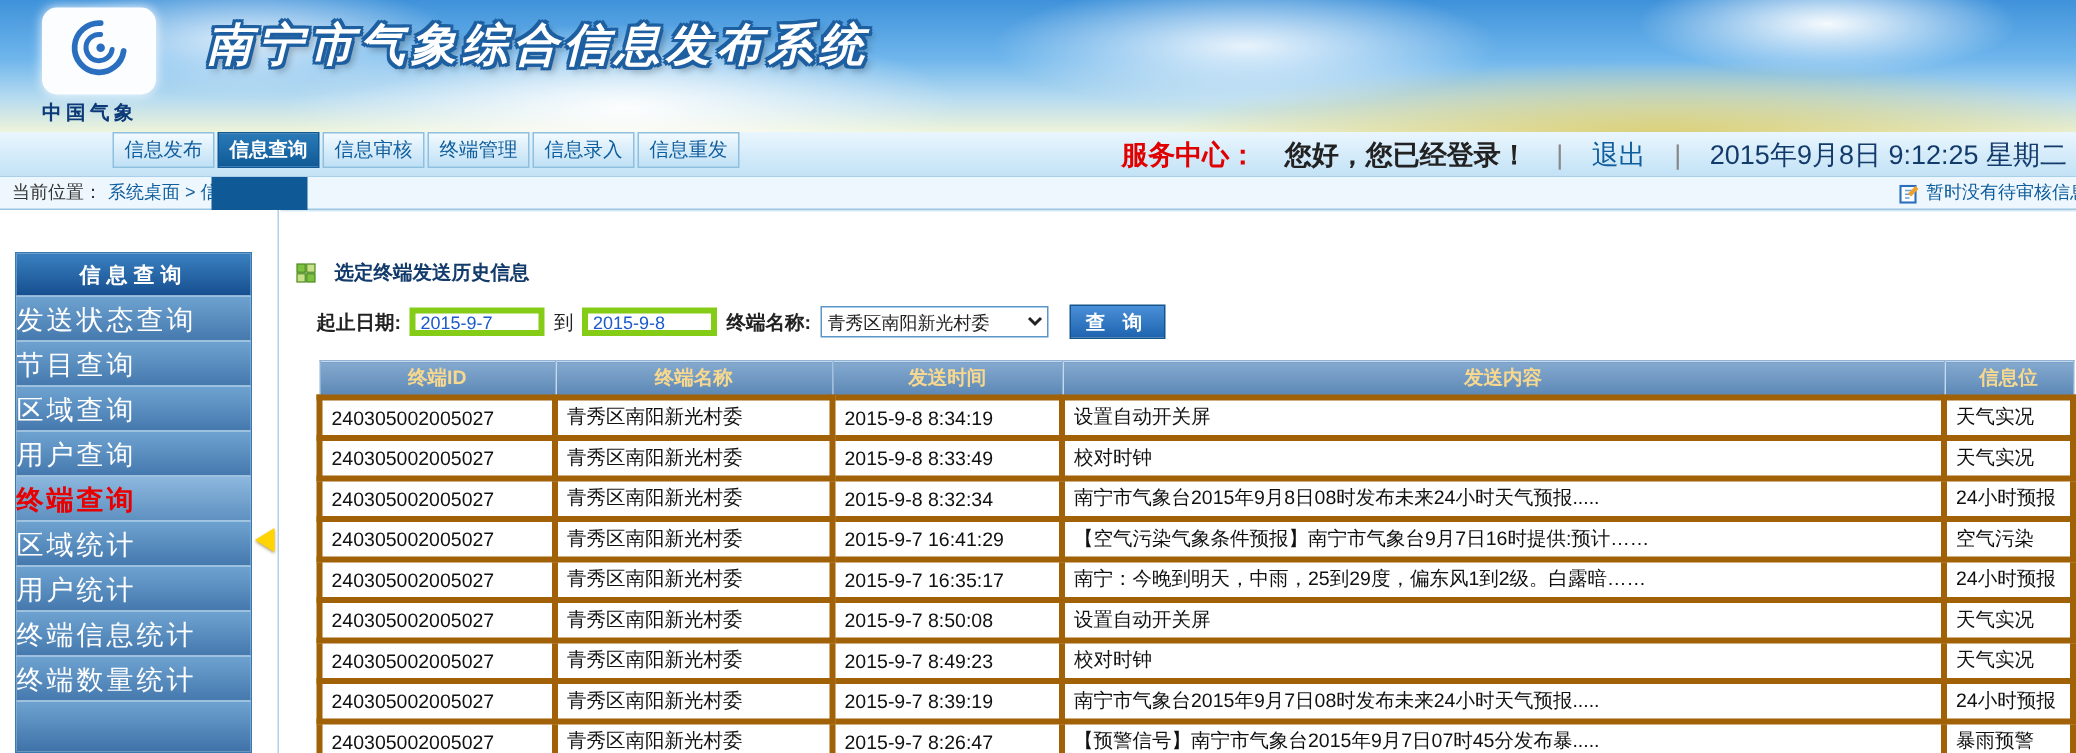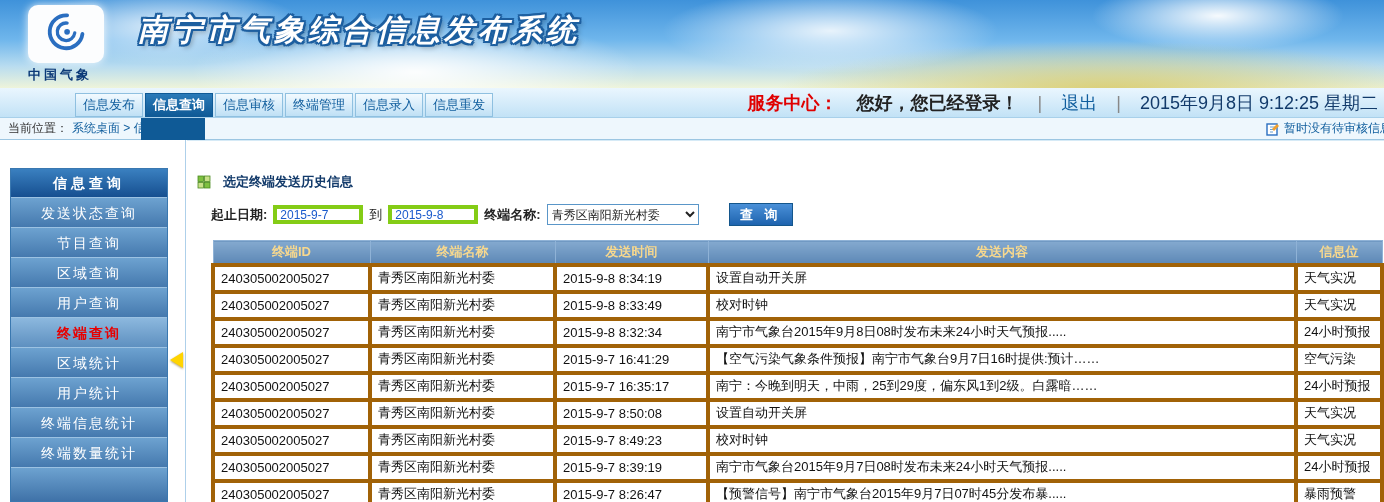--- a/index.html
+++ b/index.html
@@ -18,21 +18,21 @@
   .logo-box{position:absolute;left:28px;top:5px;width:76px;height:58px;background:#fcfdfe;
     border-radius:10px;box-shadow:0 0 8px rgba(255,255,255,.9);display:flex;align-items:center;justify-content:center}
   .logo-text{position:absolute;left:28px;top:66px;width:76px;text-align:left;color:#0c3a78;
     font-weight:bold;font-size:13px;letter-spacing:3px}
   .app-title{position:absolute;left:138px;top:10px;font-size:30px;font-weight:bold;font-style:italic;
     color:#fff;letter-spacing:4px;
     text-shadow:2px 0 #1d5fa0,-2px 0 #1d5fa0,0 2px #1d5fa0,0 -2px #1d5fa0,
       2px 2px #1d5fa0,-2px 2px #1d5fa0,2px -2px #1d5fa0,-2px -2px #1d5fa0,3px 3px 5px rgba(0,0,0,.35)}
 
   
-  .nav-bar{height:30px;background:linear-gradient(#eaf6fe,#c2e2f6);display:flex;align-items:flex-end;
+  .nav-bar{height:30px;background:linear-gradient(#eaf6fe,#c2e2f6);display:flex;align-items:flex-start;
     position:relative;border-bottom:1px solid #a8d0ea}
   .nav-tabs{display:flex;gap:2px;margin-left:75px}
   .nav-tab{height:24px;line-height:22px;padding:0 7px;font-size:13px;color:#0f5d9d;cursor:pointer;
     background:linear-gradient(#f2faff,#bfe0f5);border:1px solid #8fc0e0}
   .nav-tab.active{background:linear-gradient(#2a7ab8,#0f5a96);color:#fff;border-color:#0f5a96;font-weight:bold}
   .nav-right{position:absolute;right:6px;top:0;height:30px;font-size:18px;display:flex;align-items:center;
     gap:19px;white-space:nowrap}
   .svc{color:#e00000;font-weight:bold}
   .greet{color:#222;font-weight:bold}
   .sep{color:#888}
@@ -49,40 +49,40 @@
 
   
   .content{position:relative;height:362px;background:#fff}
   .v-divider{position:absolute;left:185px;top:0;bottom:0;width:1px;background:#aed0ea}
 
   
   .sidebar{position:absolute;left:10px;top:28px;bottom:0;width:158px;display:flex;flex-direction:column;
     border:1px solid #3a78b0}
   .side-title{height:28px;line-height:28px;text-align:center;color:#fff;font-weight:bold;font-size:14px;
     letter-spacing:4px;background:linear-gradient(#3a80c0,#164f90)}
-  .side-item{height:30px;line-height:30px;text-align:center;color:#fff;font-size:14px;letter-spacing:2px;
+  .side-item{height:30px;line-height:30px;color:#fff;font-size:18px;letter-spacing:2px;
     cursor:pointer;background:linear-gradient(#6da2d0,#4579ae);border-top:1px solid #9cc2e2}
   .side-item.active{color:#e80000;font-weight:bold;background:linear-gradient(#8cb8de,#5e90c0)}
   .side-fill{flex:1;background:linear-gradient(#6da2d0,#3f72a8);border-top:1px solid #9cc2e2}
 
   .collapse-arrow{position:absolute;left:170px;top:212px;width:0;height:0;
     border-top:8px solid transparent;border-bottom:8px solid transparent;border-right:13px solid #ffd400;
     filter:drop-shadow(0 1px 1px rgba(120,90,0,.6));cursor:pointer}
 
   
   .main{position:absolute;left:187px;top:0;right:0;bottom:0;overflow:hidden;border-top:1px solid #d6eaf6}
   .sec-title{margin:32px 0 0 10px;display:flex;align-items:center;gap:12px;font-size:13px;
     font-weight:bold;color:#123a6a}
   .filter{margin:12px 0 0 24px;display:flex;align-items:center;gap:6px;font-size:13px;color:#222}
   .filter .flabel{font-weight:bold}
   .f-input{width:90px;height:19px;border:4px solid #84cc16;color:#1a5acc;font-size:12px;padding:0 3px;
     font-family:inherit}
   .f-select{width:152px;height:21px;border:1px solid #5a96c8;color:#222;font-size:12px;background:#fff;
     font-family:inherit}
-  .search-btn{margin-left:24px;width:64px;height:23px;background:linear-gradient(#4a90d8,#1e63ae);
+  .search-btn{margin-left:8px;width:64px;height:23px;background:linear-gradient(#4a90d8,#1e63ae);
     border:1px solid #14568c;color:#fff;font-size:13px;font-weight:bold;letter-spacing:4px;cursor:pointer;
     font-family:inherit}
   .grid{margin:14px 0 0 24px;border-collapse:collapse;table-layout:fixed;width:calc(100% - 24px)}
   .grid th{height:24px;background:linear-gradient(#84a9cf,#5d88b6);color:#f7d88e;font-size:13px;
     font-weight:bold;border:1px solid #8fb2d6;text-align:center;overflow:hidden;white-space:nowrap}
   .grid td{height:27px;border:4px solid #a16207;font-size:13px;color:#111;padding:0 6px;
     white-space:nowrap;overflow:hidden}
 </style>
 </head>
 <body>

